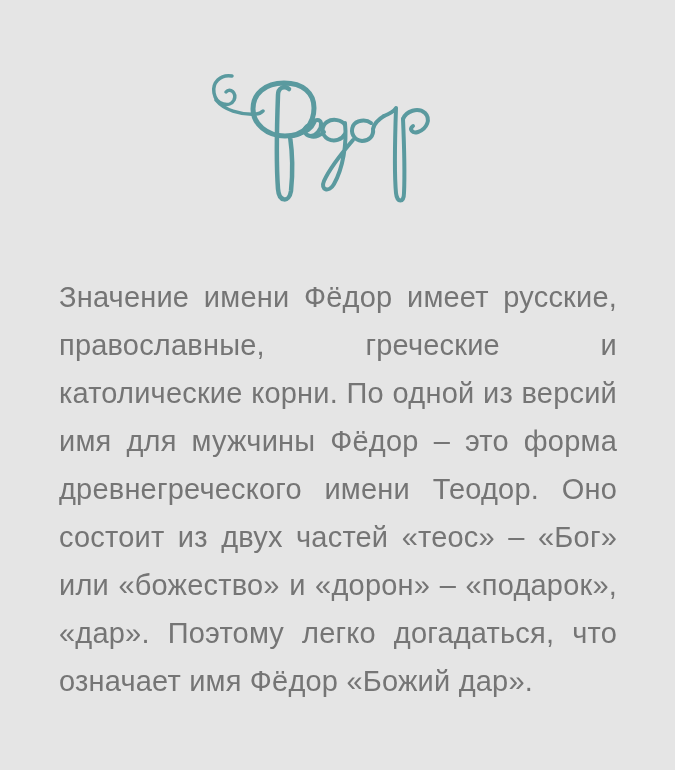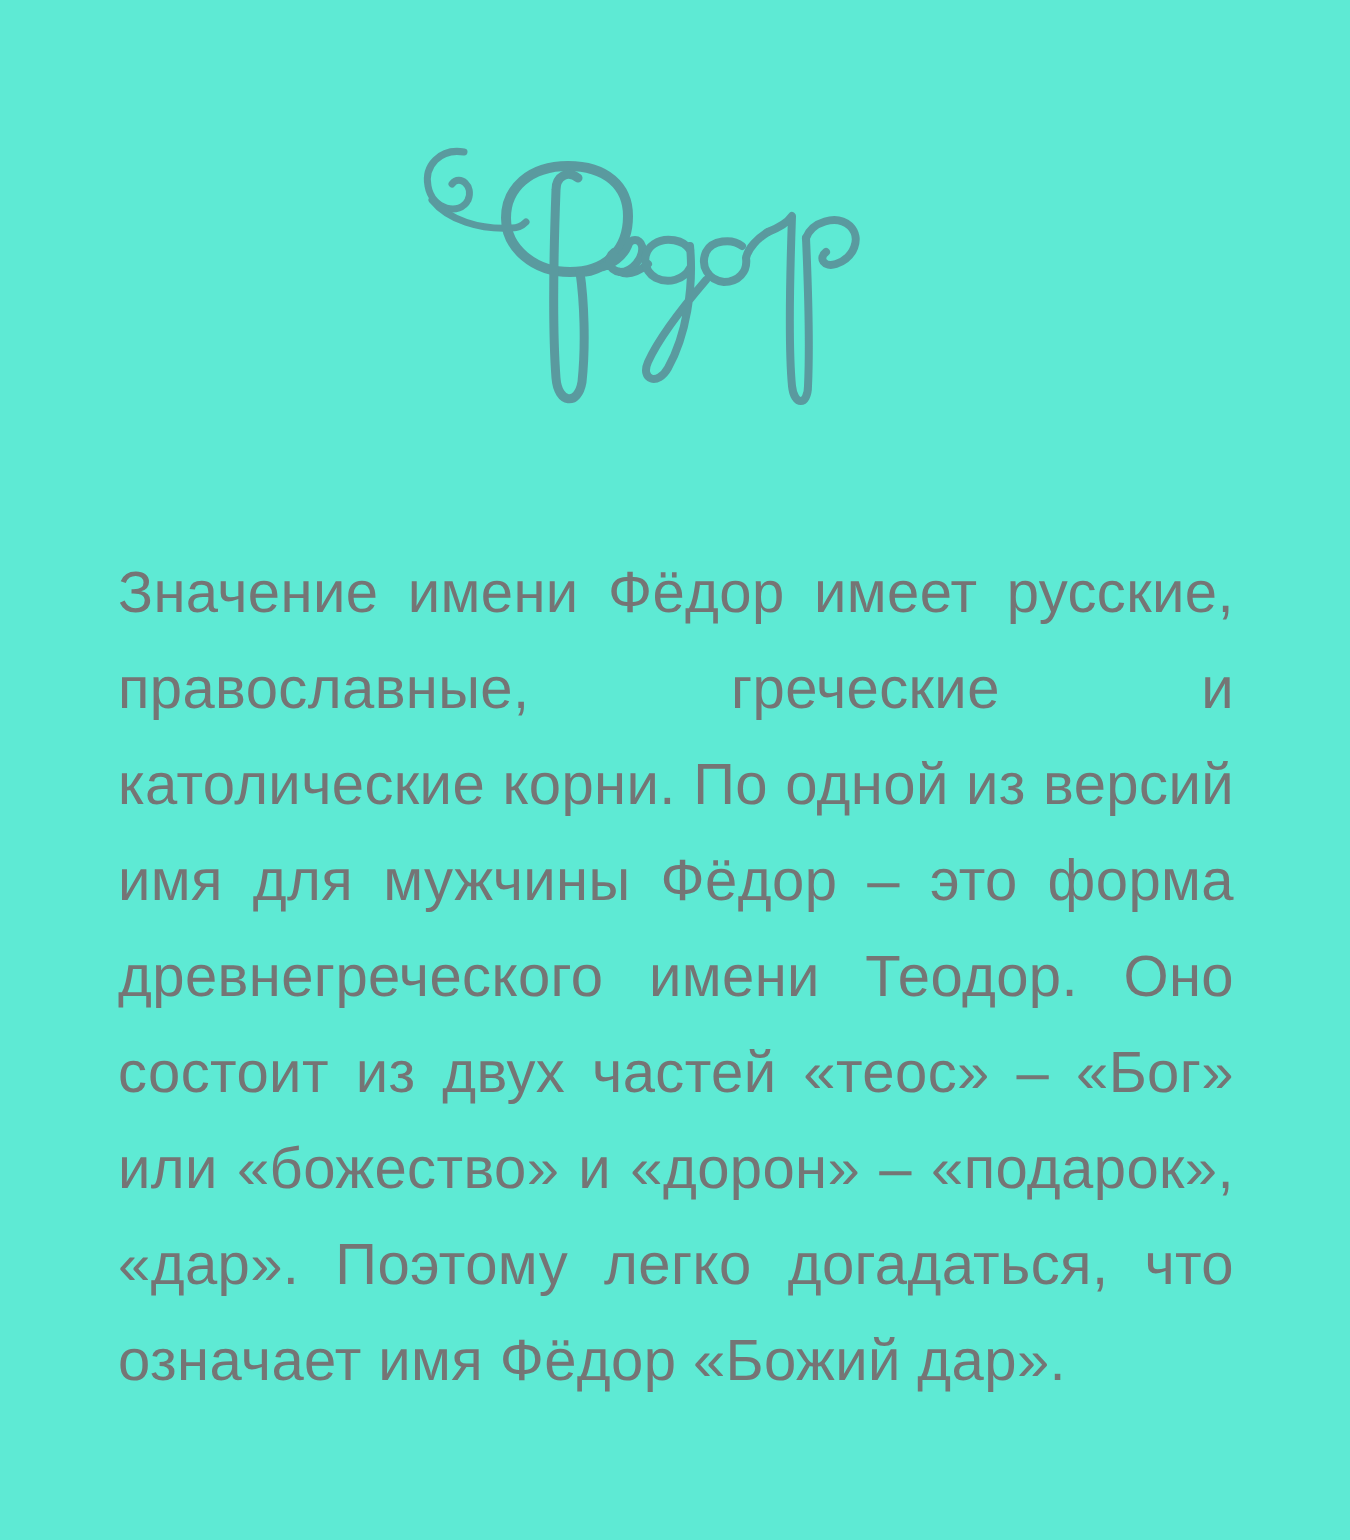--- a/index.html
+++ b/index.html
@@ -5,21 +5,21 @@
   html, body {
     margin: 0;
     padding: 0;
     background: #ffffff;
     font-family: "Liberation Sans", "DejaVu Sans", sans-serif;
   }
   .page {
     position: relative;
     width: 675px;
     height: 770px;
-    background: #5eead4;
+    background: #e5e5e5;
     overflow: hidden;
   }
   .calligraphy {
     position: absolute;
     left: 200px;
     top: 62px;
     width: 250px;
     height: 170px;
   }
   .article {

